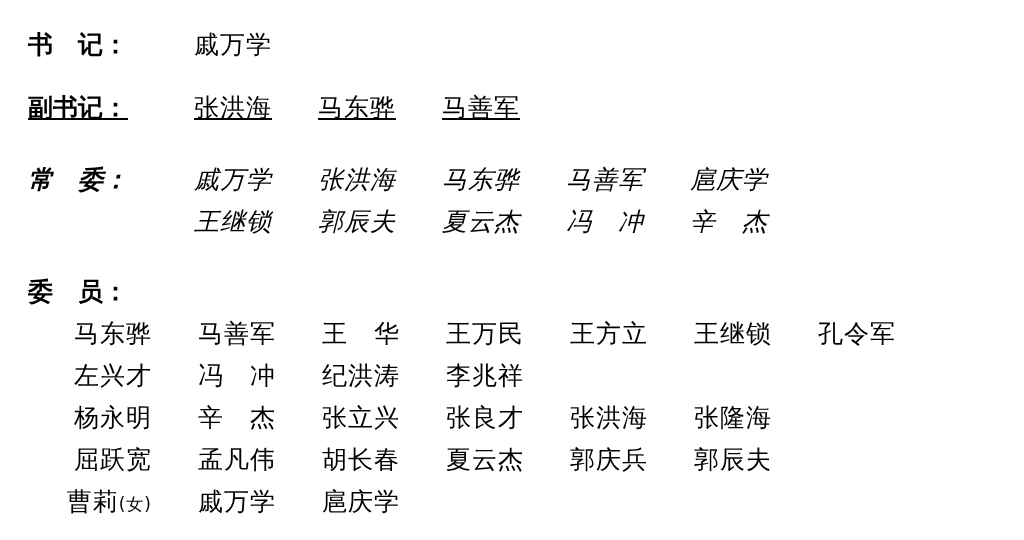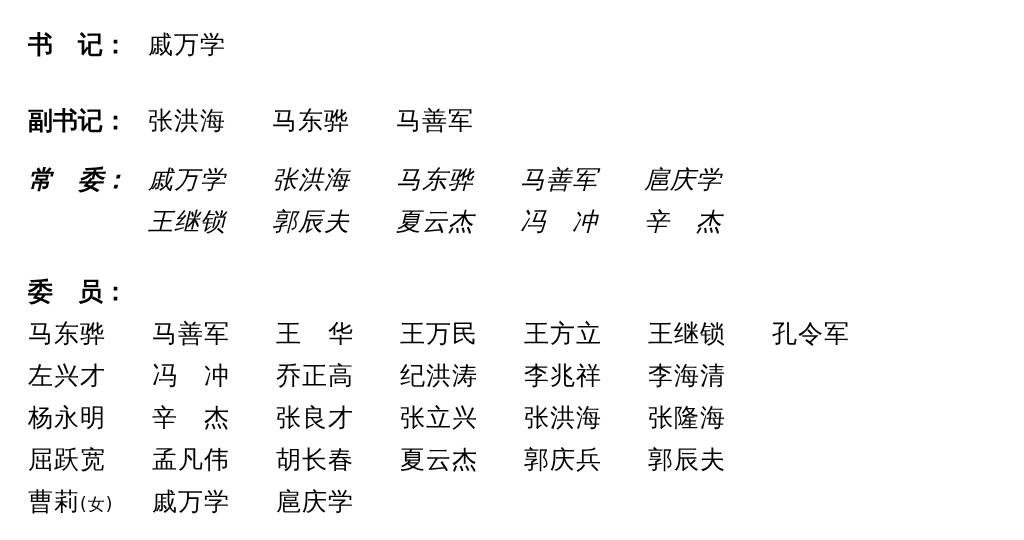--- a/index.html
+++ b/index.html
@@ -31,41 +31,42 @@
     font-size: 25px;
     font-weight: bold;
     line-height: 42px;
     letter-spacing: 0px;
     white-space: pre;
     text-align: left;
     font-family: "DejaVu Sans", "Liberation Sans", sans-serif;
   }
   .rows {
     display: block;
+    text-align: right;
   }
   .row {
     display: flex;
     align-items: baseline;
     line-height: 42px;
   }
   .cell {
     width: 124px;
     min-width: 124px;
     font-size: 25px;
     white-space: pre;
     letter-spacing: 1px;
     font-family: "DejaVu Sans", "Liberation Sans", sans-serif;
     font-weight: 400;
   }
   .cell .small {
     font-size: 17px;
   }
   
   #sec-shuji     { position: absolute; left: 28px; top: 24px;  }
-  #sec-fushuji   { position: absolute; left: 28px; top: 100px;  }
+  #sec-fushuji   { position: absolute; left: 28px; top: 87px; text-decoration: underline;  }
   #sec-changwei  { position: absolute; left: 28px; top: 159px; font-style: italic; }
   #sec-weiyuan   { position: absolute; left: 28px; top: 271px; flex-direction: column; }
 </style>
 </head>
 <body>
 
 <div class="page">
 
   <div class="section" id="sec-shuji">
     <div class="label">书　记：</div>
@@ -115,30 +116,28 @@
         <div class="cell">马善军</div>
         <div class="cell">王　华</div>
         <div class="cell">王万民</div>
         <div class="cell">王方立</div>
         <div class="cell">王继锁</div>
         <div class="cell">孔令军</div>
       </div>
       <div class="row">
         <div class="cell">左兴才</div>
         <div class="cell">冯　冲</div>
-        <div class="cell">乔正高</div>
         <div class="cell">纪洪涛</div>
         <div class="cell">李兆祥</div>
-        <div class="cell">李海清</div>
       </div>
       <div class="row">
         <div class="cell">杨永明</div>
         <div class="cell">辛　杰</div>
+        <div class="cell">张立兴</div>
         <div class="cell">张良才</div>
-        <div class="cell">张立兴</div>
         <div class="cell">张洪海</div>
         <div class="cell">张隆海</div>
       </div>
       <div class="row">
         <div class="cell">屈跃宽</div>
         <div class="cell">孟凡伟</div>
         <div class="cell">胡长春</div>
         <div class="cell">夏云杰</div>
         <div class="cell">郭庆兵</div>
         <div class="cell">郭辰夫</div>

